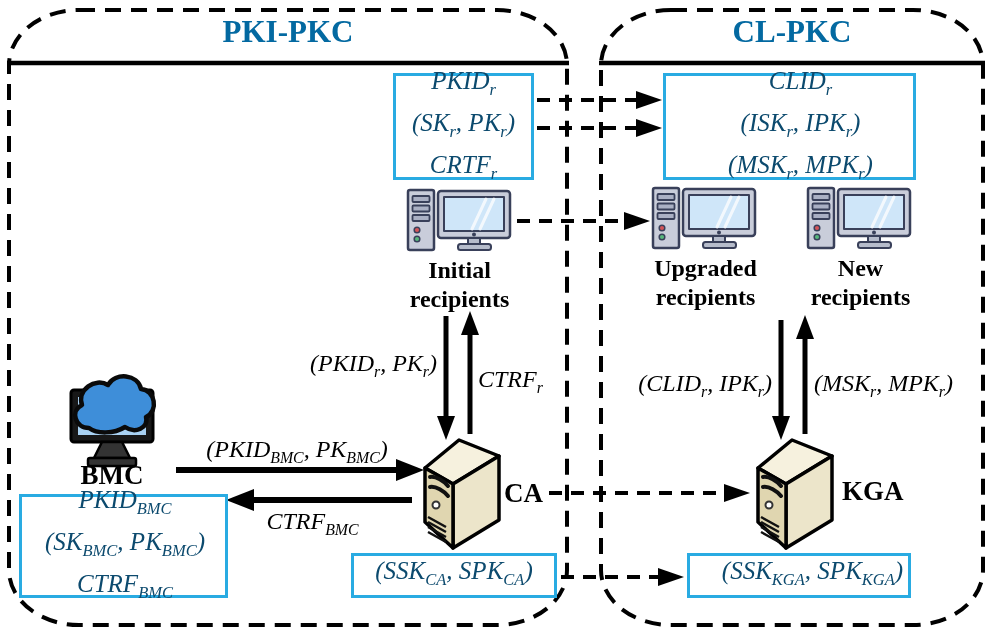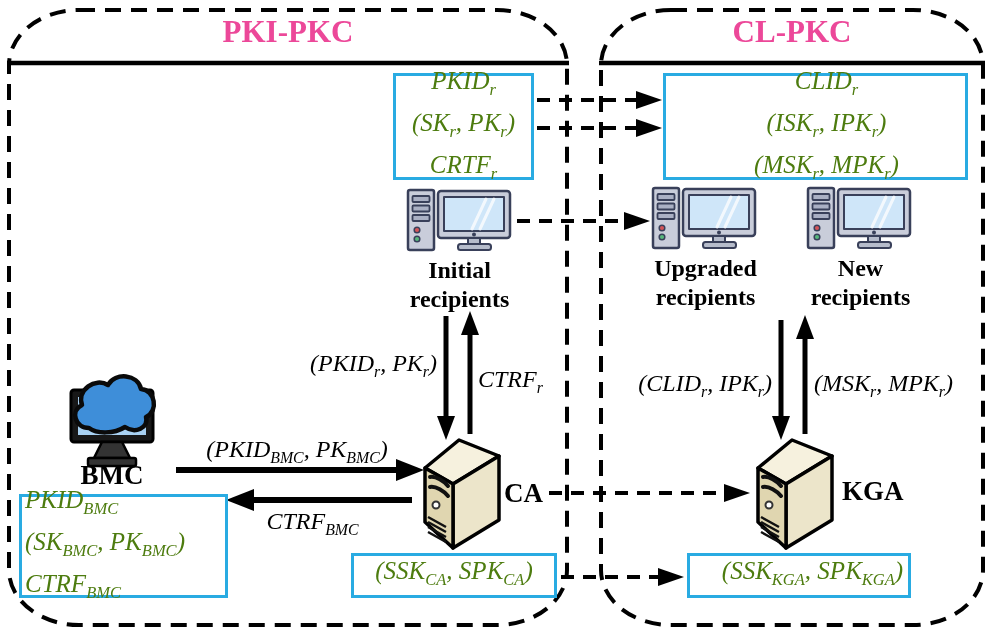--- a/index.html
+++ b/index.html
@@ -1,25 +1,25 @@
 <!DOCTYPE html>
 <html><head>
 <meta charset="utf-8">
 <style>
   html,body{margin:0;padding:0;background:#fff;}
   .canvas{position:relative;width:991px;height:641px;background:#ffffff;
           font-family:"Liberation Serif",serif;overflow:hidden;}
   .overlay{position:absolute;left:0;top:0;z-index:1;pointer-events:none;}
   .dash{stroke:#000;stroke-width:4;stroke-dasharray:13 9;fill:none;}
   .solid{stroke:#000;fill:none;}
-  .ptitle{position:absolute;z-index:2;text-align:center;font-weight:bold;font-size:31px;color:#ec4899;}
+  .ptitle{position:absolute;z-index:2;text-align:center;font-weight:bold;font-size:31px;color:#0369a1;}
   .kbox{position:absolute;z-index:2;border:3px solid #29ABE2;background:#fff;
-        font-style:italic;font-size:25px;color:#4d7c0f;display:flex;flex-direction:column;
+        font-style:italic;font-size:25px;color:#0c4a6e;display:flex;flex-direction:column;
         justify-content:center;align-items:center;box-sizing:border-box;}
-  .kbox.leftalign{align-items:flex-start;padding-left:3px;}
+  .kbox.leftalign{align-items:center;padding-left:3px;}
   .bline{line-height:33px;white-space:nowrap;}
   .bline.single{line-height:40px;}
   sub{font-size:66%;}
   .elabel{position:absolute;z-index:2;font-style:italic;font-size:24px;white-space:nowrap;color:#000;}
   .elabel.ctr{text-align:center;}
   .nlabel{position:absolute;z-index:2;font-weight:bold;font-size:24px;text-align:center;
           line-height:1.22;color:#000000;}
   .biglabel{position:absolute;z-index:2;font-weight:bold;font-size:27px;text-align:center;color:#000;}
   .icon{position:absolute;z-index:2;}
 </style>
@@ -90,21 +90,21 @@
 
   <div class="ptitle" style="left:9px;top:14px;width:558px;">PKI-PKC</div>
   <div class="ptitle" style="left:601px;top:14px;width:382px;">CL-PKC</div>
 
   <div class="kbox" style="left:393px;top:73px;width:141px;height:107px;">
     <div class="bline">PKID<sub>r</sub></div>
     <div class="bline">(SK<sub>r</sub>, PK<sub>r</sub>)</div>
     <div class="bline">CRTF<sub>r</sub></div>
   </div>
 
-  <div class="kbox" style="left:663px;top:73px;width:305px;height:107px;padding-left:22px;">
+  <div class="kbox" style="left:663px;top:73px;width:253px;height:107px;padding-left:22px;">
     <div class="bline">CLID<sub>r</sub></div>
     <div class="bline">(ISK<sub>r</sub>, IPK<sub>r</sub>)</div>
     <div class="bline">(MSK<sub>r</sub>, MPK<sub>r</sub>)</div>
   </div>
 
   <div class="kbox leftalign" style="left:19px;top:494px;width:209px;height:104px;">
     <div class="bline">PKID<sub>BMC</sub></div>
     <div class="bline">(SK<sub>BMC</sub>, PK<sub>BMC</sub>)</div>
     <div class="bline">CTRF<sub>BMC</sub></div>
   </div>

